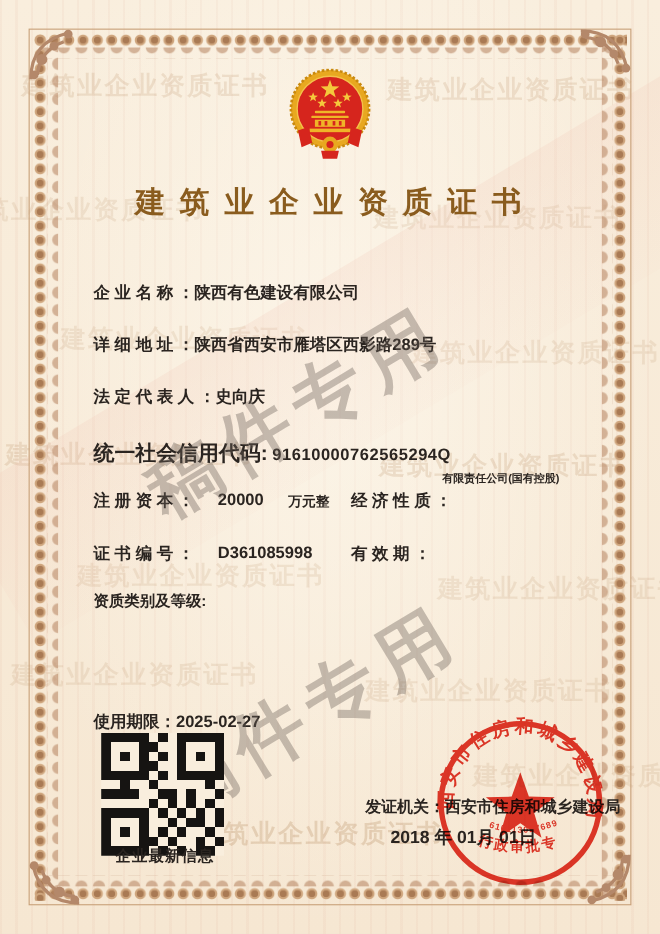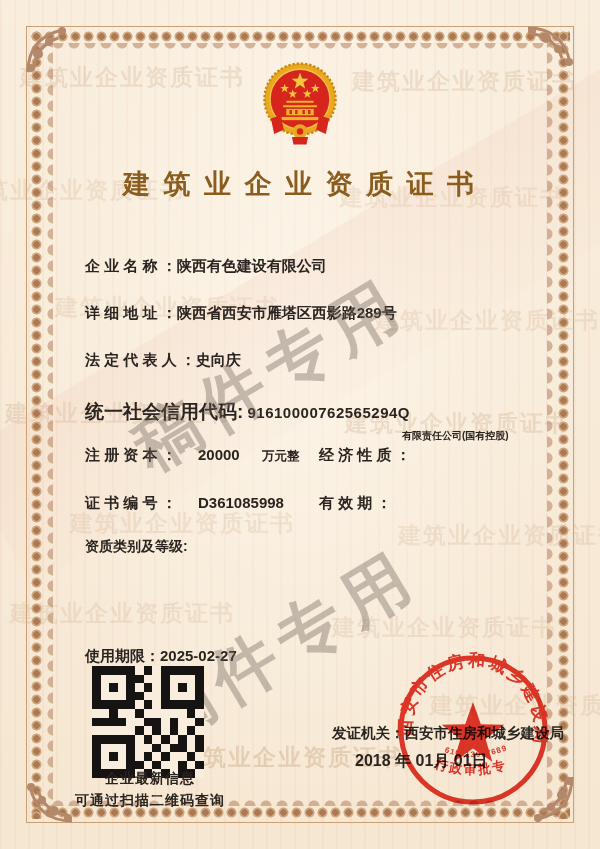--- a/index.html
+++ b/index.html
@@ -239,21 +239,20 @@
       <rect x="5" y="11" width="1" height="1"></rect>
         <rect x="7" y="11" width="1" height="1"></rect>
         <rect x="10" y="11" width="1" height="1"></rect>
         <rect x="12" y="11" width="1" height="1"></rect>
       <rect x="6" y="12" width="1" height="1"></rect>
         <rect x="8" y="12" width="1" height="1"></rect>
         <rect x="10" y="12" width="2" height="1"></rect>
     </g>
   </svg>
   <div class="qr-cap" style="left:70px;width:160px;top:770px">企业最新信息</div>
-  <div class="qr-cap" style="left:50px;width:200px;top:792px">可通过扫描二维码查询</div>
 
   <div class="footer-line" style="left:332px;top:724px">
     <span>发证机关：</span><span>西安市住房和城乡建设局</span>
   </div>
   <div class="footer-line" style="left:355px;top:751px;font-size:16px">
     <span>2018 年 01月 01日</span>
   </div>
 
   <svg class="seal" viewBox="0 0 160 160">
     <defs>

